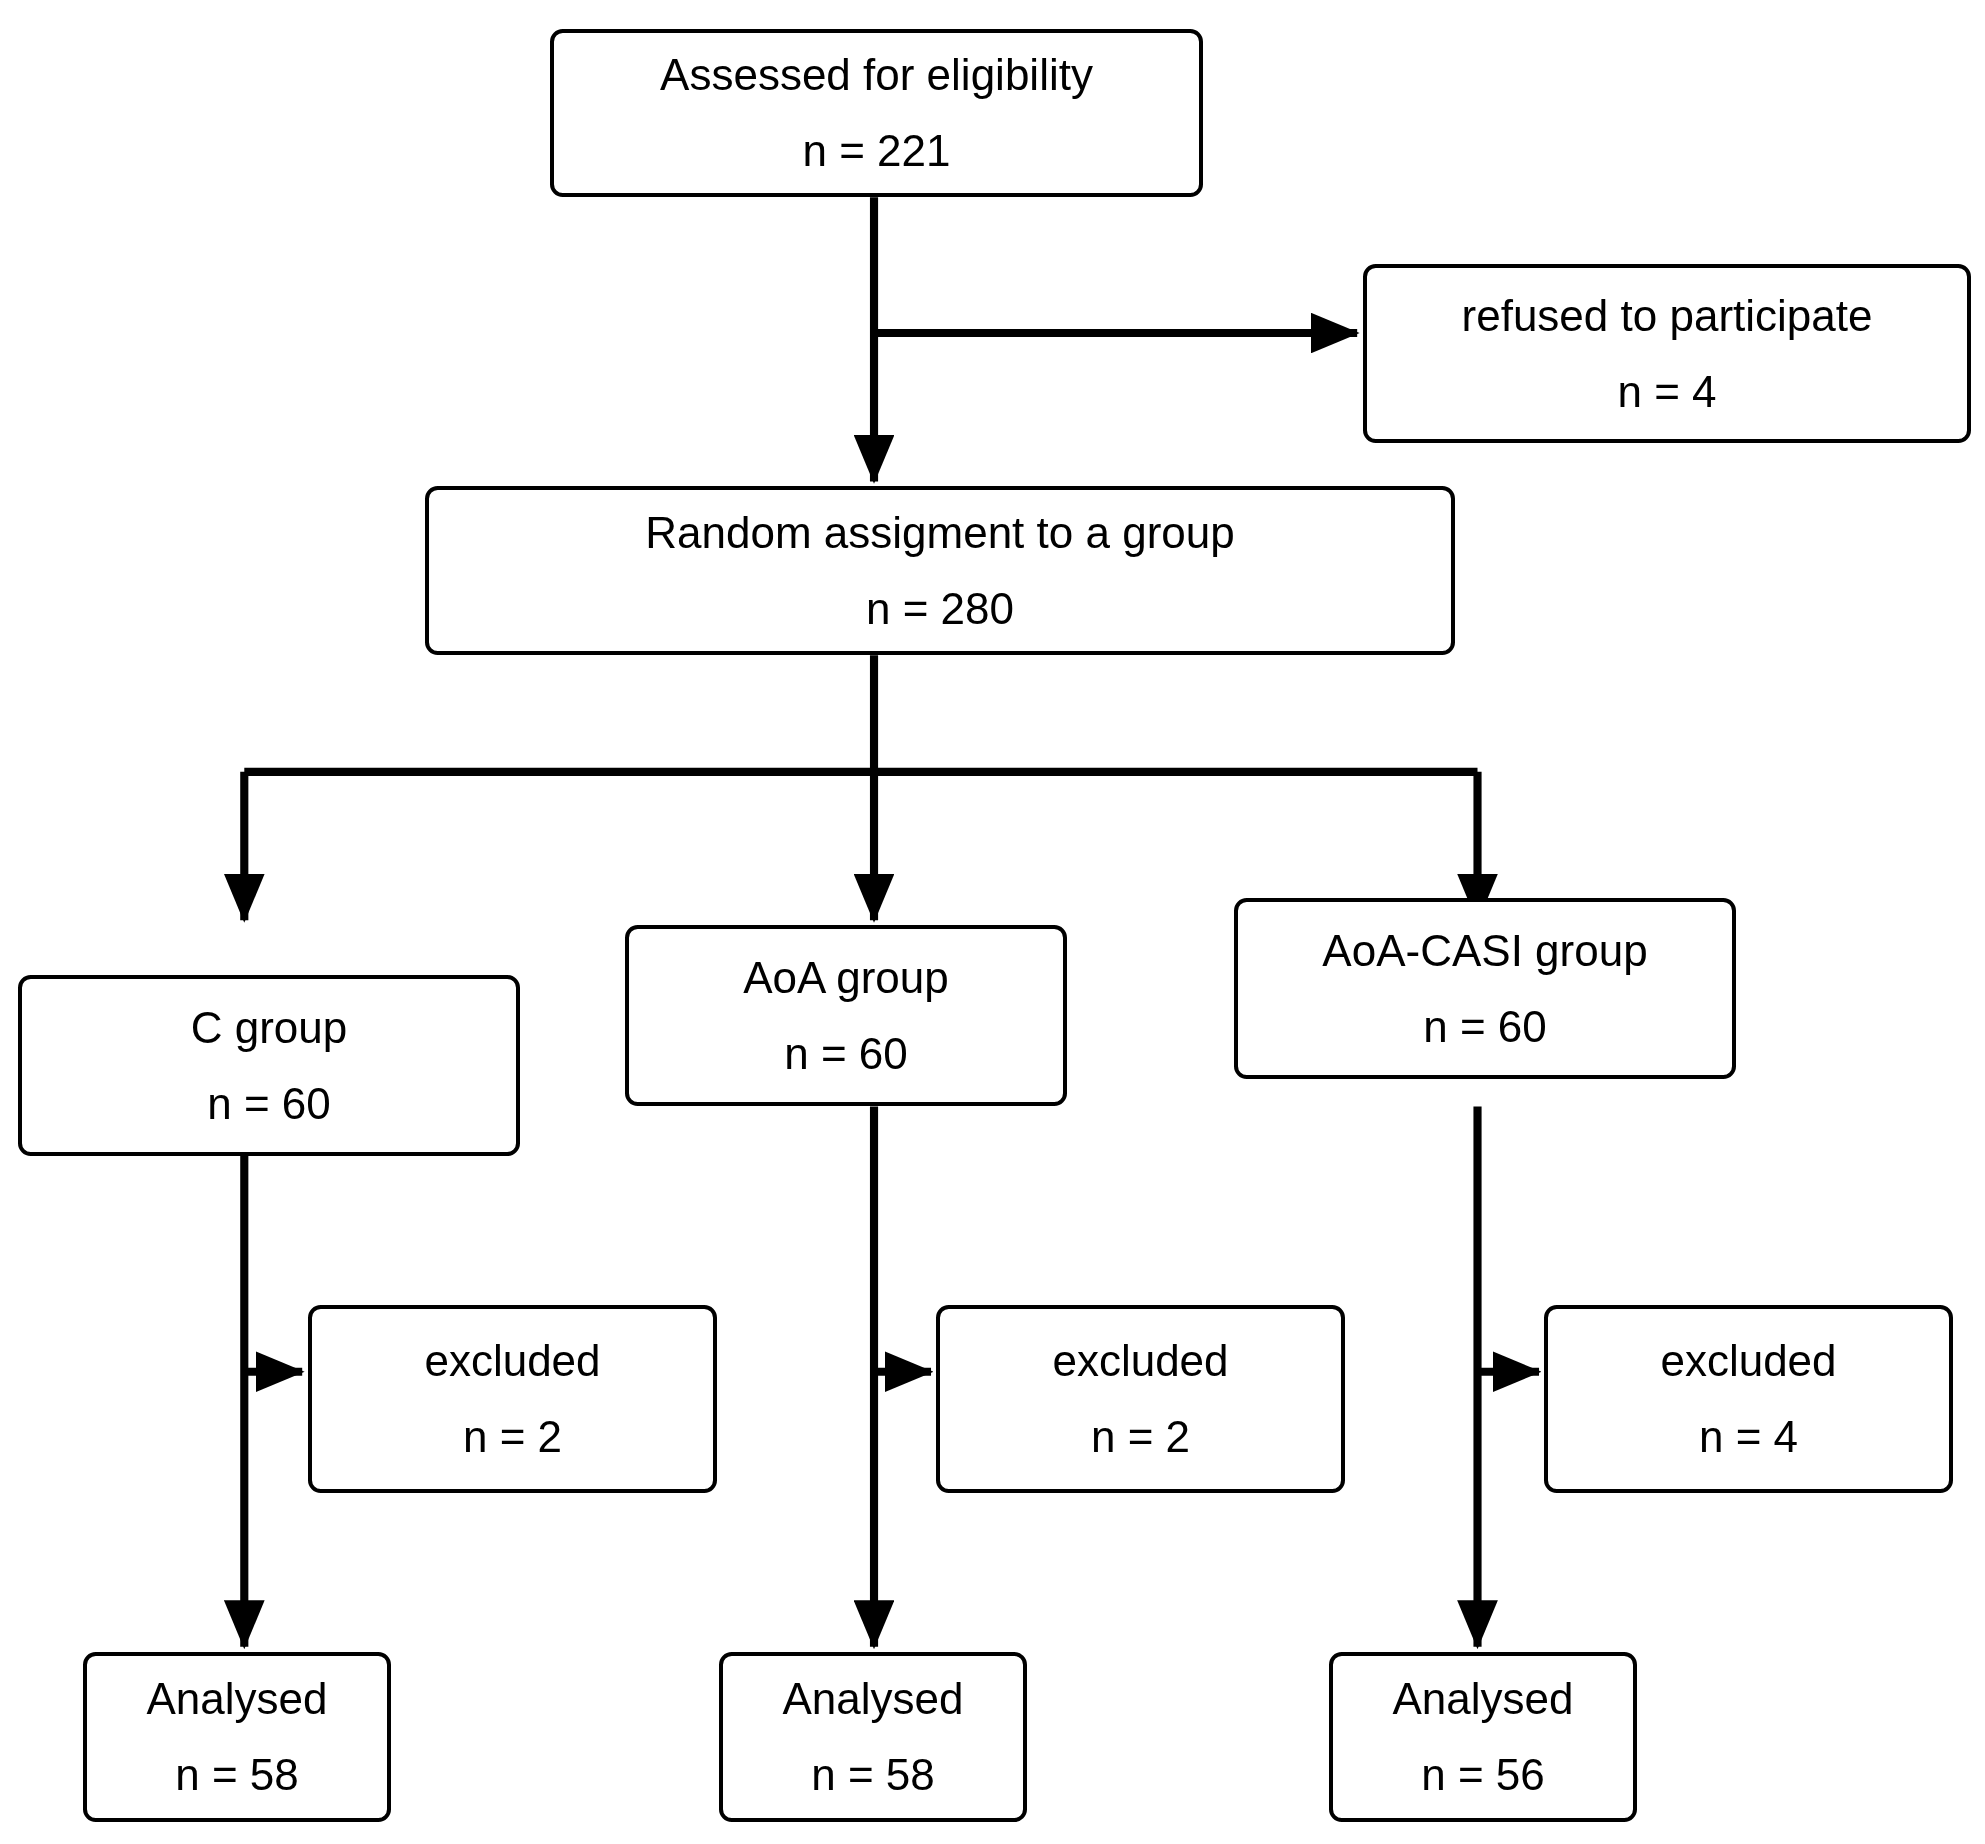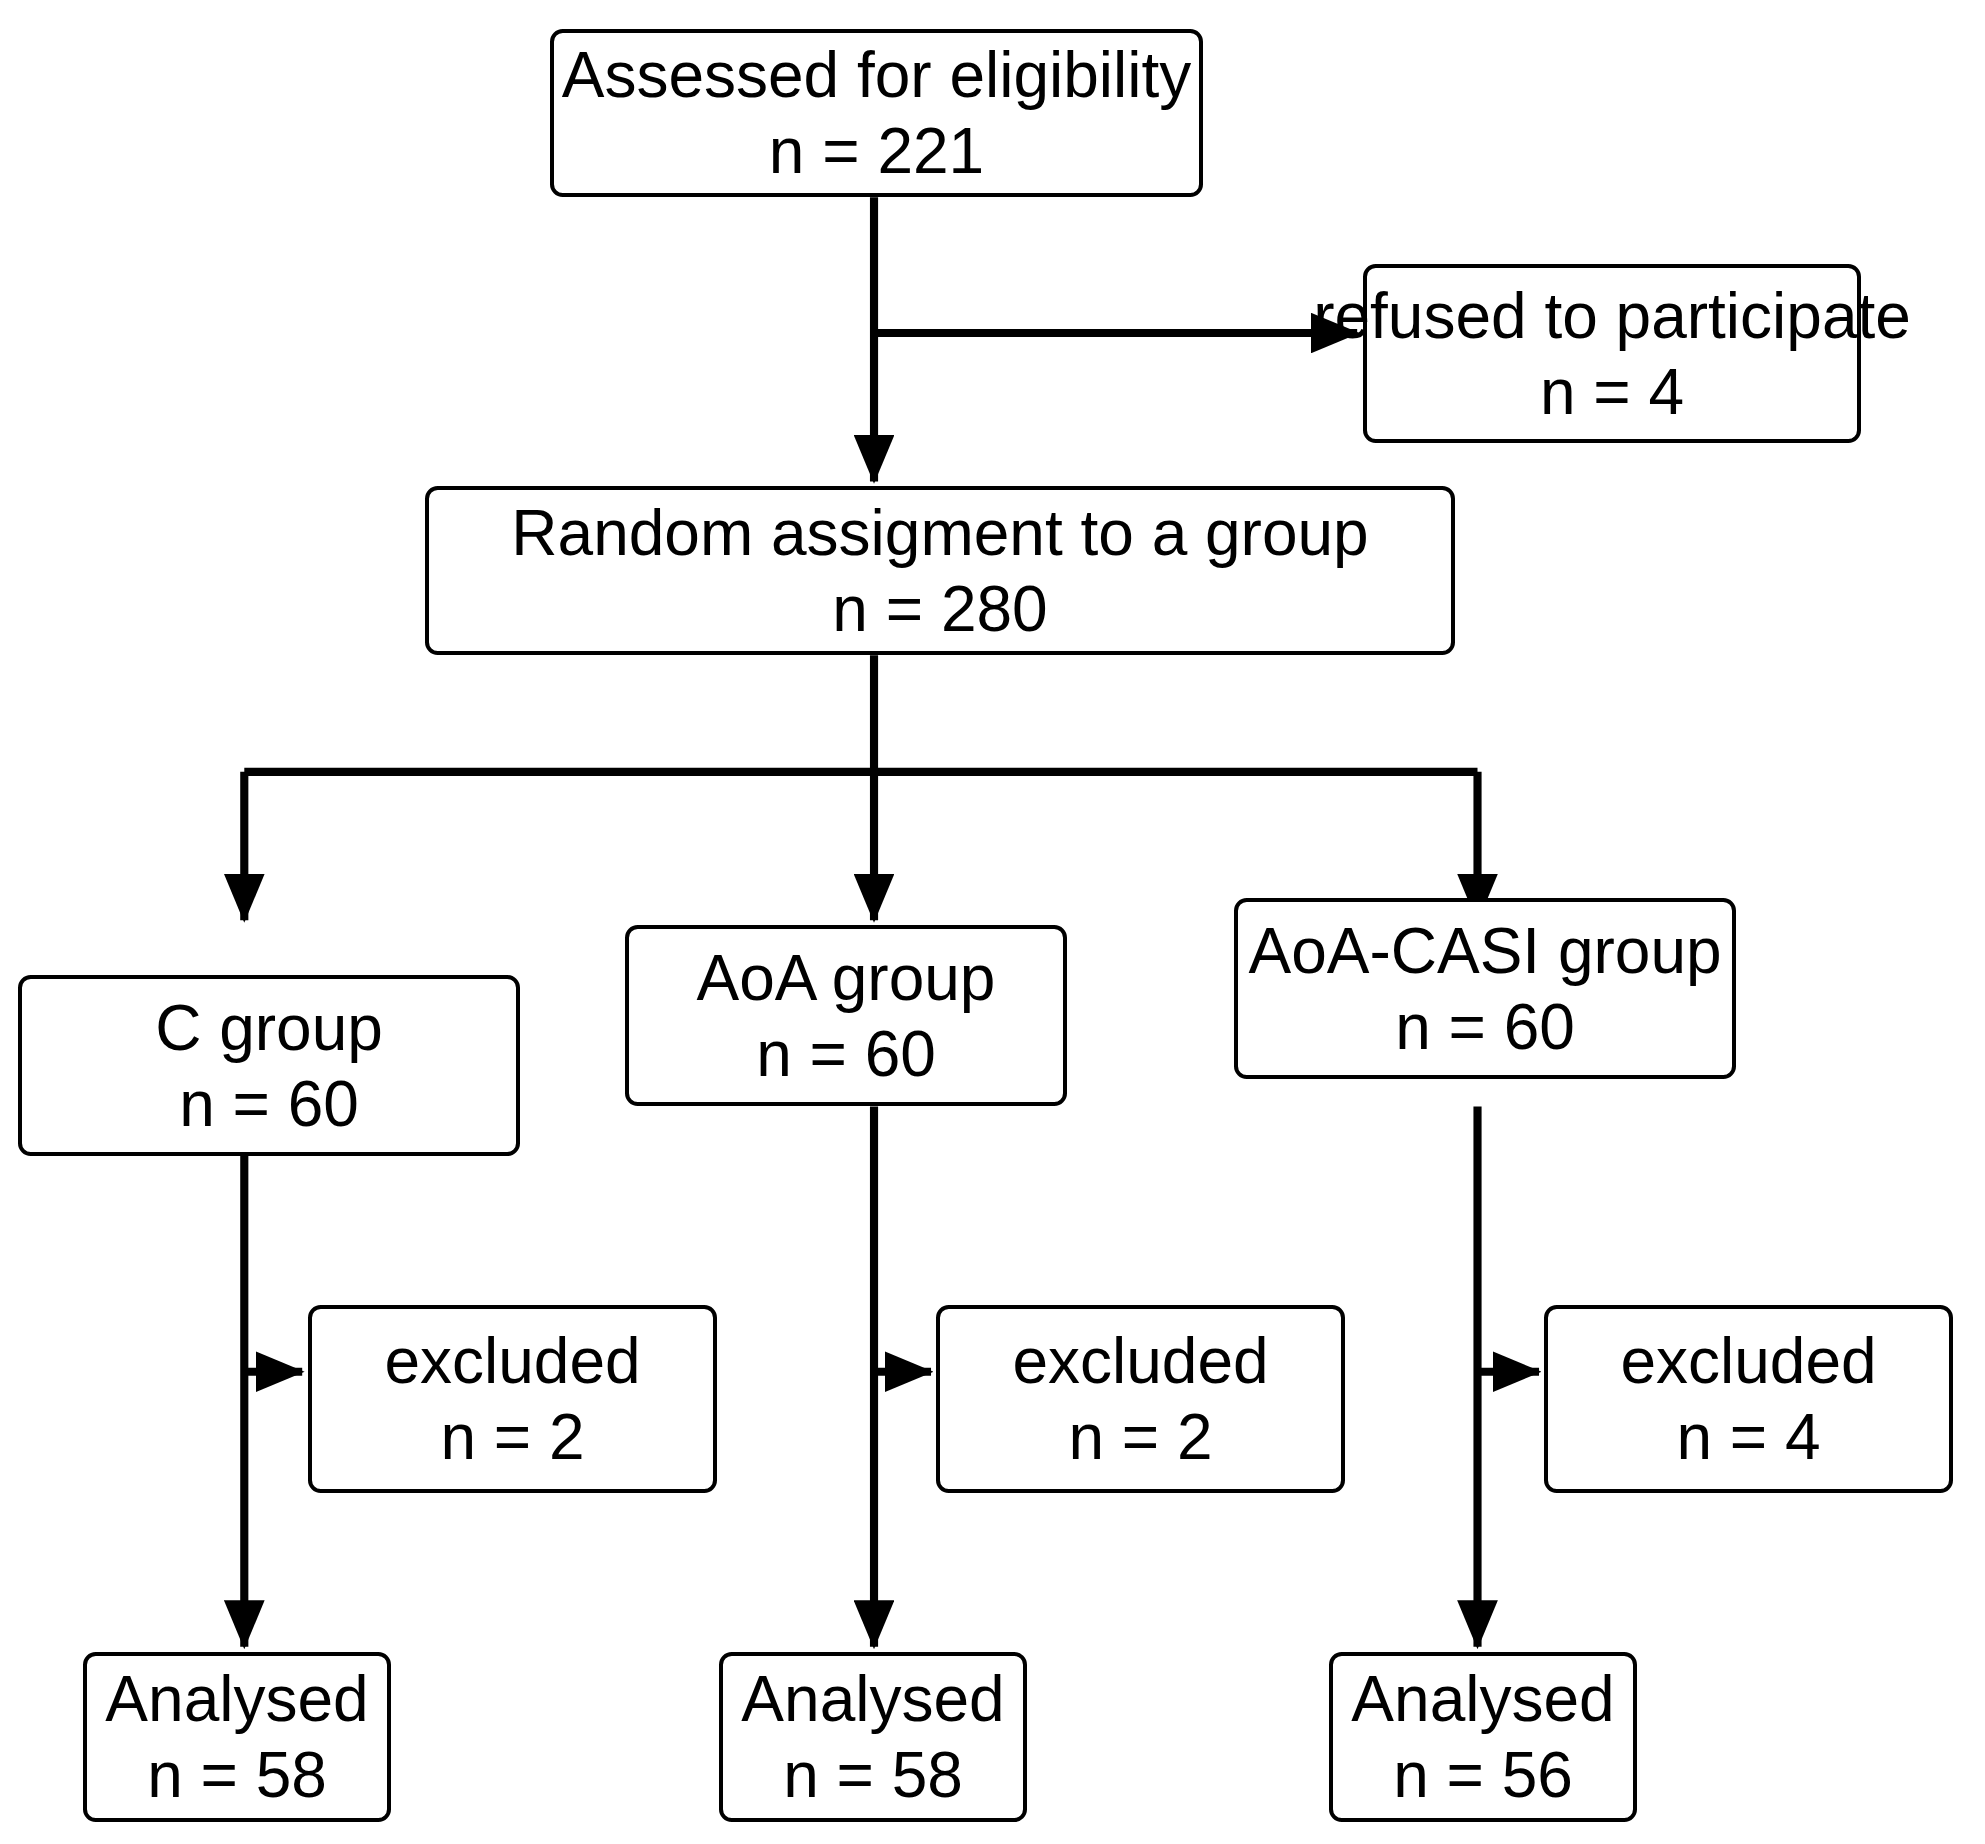--- a/index.html
+++ b/index.html
@@ -32,21 +32,21 @@
     position: absolute;
     box-sizing: border-box;
     border: 4.5px solid #000000;
     border-radius: 12.7px;
     background: #ffffff;
     display: flex;
     flex-direction: column;
     align-items: center;
     justify-content: center;
     text-align: center;
-    font-size: 64px;
+    font-size: 44px;
     line-height: 76px;
     white-space: nowrap;
   }
 </style>
 </head>
 <body>
 
 <div class="canvas">
 
   <svg class="connectors" viewBox="0 0 2195 2039" aria-hidden="true">
@@ -68,21 +68,21 @@
     <line class="edge" x1="966" y1="1516" x2="1029" y2="1516" marker-end="url(#arrowhead)"></line>
     <line class="edge" x1="1633" y1="1223" x2="1633" y2="1820" marker-end="url(#arrowhead)"></line>
     <line class="edge" x1="1633" y1="1516" x2="1701" y2="1516" marker-end="url(#arrowhead)"></line>
   </svg>
 
   <div class="node" style="left:550px; top:29px; width:653px; height:168px">
     <div>Assessed for eligibility</div>
     <div>n = 221</div>
   </div>
 
-  <div class="node" style="left:1363px; top:264px; width:498px; height:179px">
+  <div class="node" style="left:1363px; top:264px; width:608px; height:179px">
     <div>refused to participate</div>
     <div>n = 4</div>
   </div>
 
   <div class="node" style="left:425px; top:486px; width:1030px; height:169px">
     <div>Random assigment to a group</div>
     <div>n = 280</div>
   </div>
 
   <div class="node" style="left:18px; top:975px; width:502px; height:181px">

